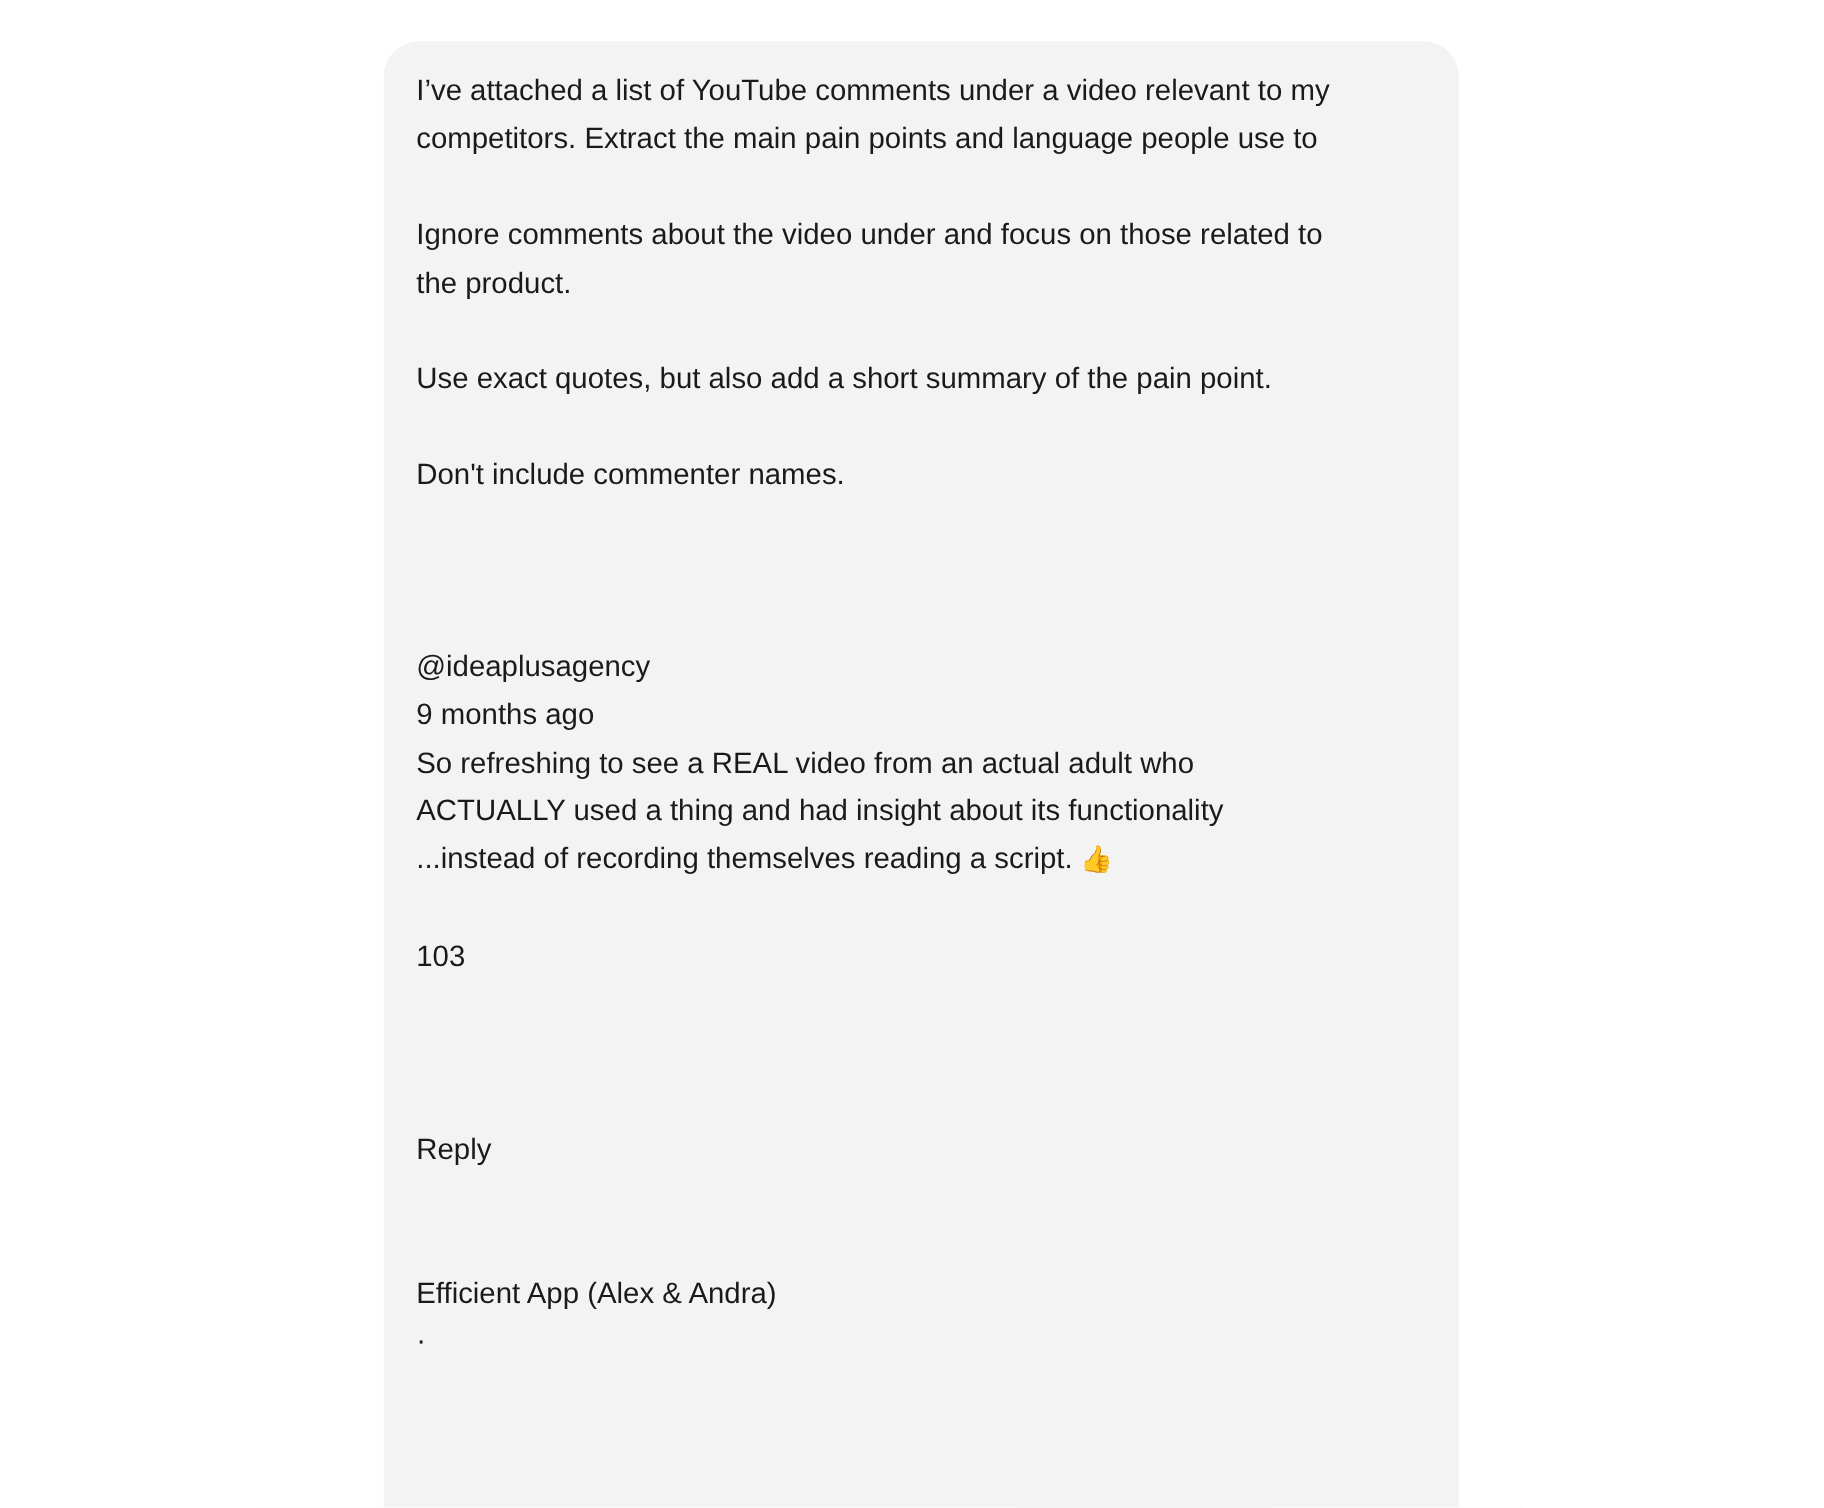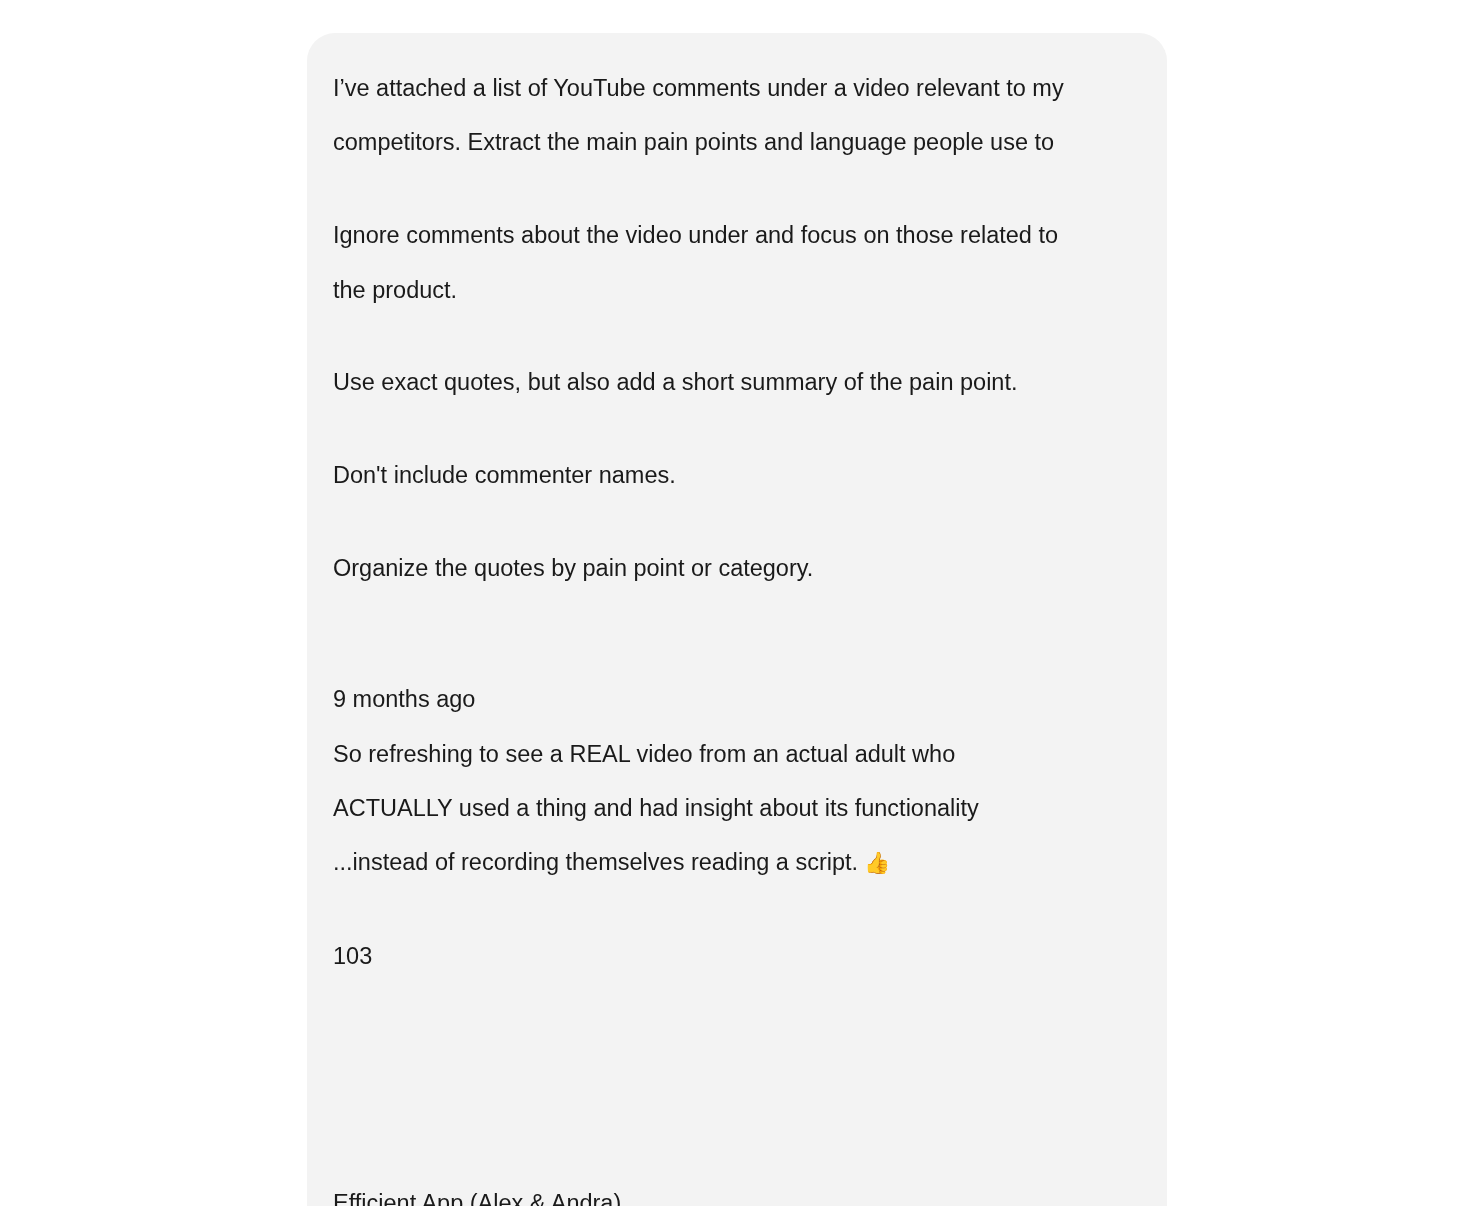--- a/index.html
+++ b/index.html
@@ -12,47 +12,48 @@
       height: 1220px;
       background: #f3f3f3;
       border-radius: 28px;
       box-sizing: border-box;
       padding: 20px 20px 0 26px;
       font-family: "Liberation Sans", "DejaVu Sans", sans-serif;
       font-size: 23.5px;
       line-height: 38.4px;
       color: #1a1a1a;
     }
-    .line { display: block; white-space: pre-wrap; min-height: 38.4px; margin-top: 16px; }
+    .line { display: block; white-space: pre-wrap; min-height: 38.4px; }
     .gap1 { height: 38.4px; }
     .gap2 { height: 76.8px; }
     .gap3 { height: 115.2px; }
     .emoji { font-size: 21px; }
   </style>
 </head>
 <body>
 
 <div class="bubble">
   <span class="line">I’ve attached a list of YouTube comments under a video relevant to my</span>
   <span class="line">competitors. Extract the main pain points and language people use to</span>
   <div class="gap1"></div>
   <span class="line">Ignore comments about the video under and focus on those related to</span>
   <span class="line">the product.</span>
   <div class="gap1"></div>
   <span class="line">Use exact quotes, but also add a short summary of the pain point.</span>
   <div class="gap1"></div>
   <span class="line">Don't include commenter names.</span>
   <div class="gap1"></div>
-  <span class="line">Organize the quotes by pain point or category.</span>
   <div class="gap2"></div>
 
+  <span class="line">@ideaplusagency</span>
   <span class="line">9 months ago</span>
   <span class="line">So refreshing to see a REAL video from an actual adult who</span>
   <span class="line">ACTUALLY used a thing and had insight about its functionality</span>
   <span class="line"><span>...instead of recording themselves reading a script.</span> <span class="emoji">👍</span></span>
   <div class="gap1"></div>
   <span class="line">103</span>
   <div class="gap3"></div>
+  <span class="line">Reply</span>
   <div class="gap2"></div>
 
   <span class="line">Efficient App (Alex &amp; Andra)</span>
   <span class="line">·</span>
 </div>
 
 </body></html>

